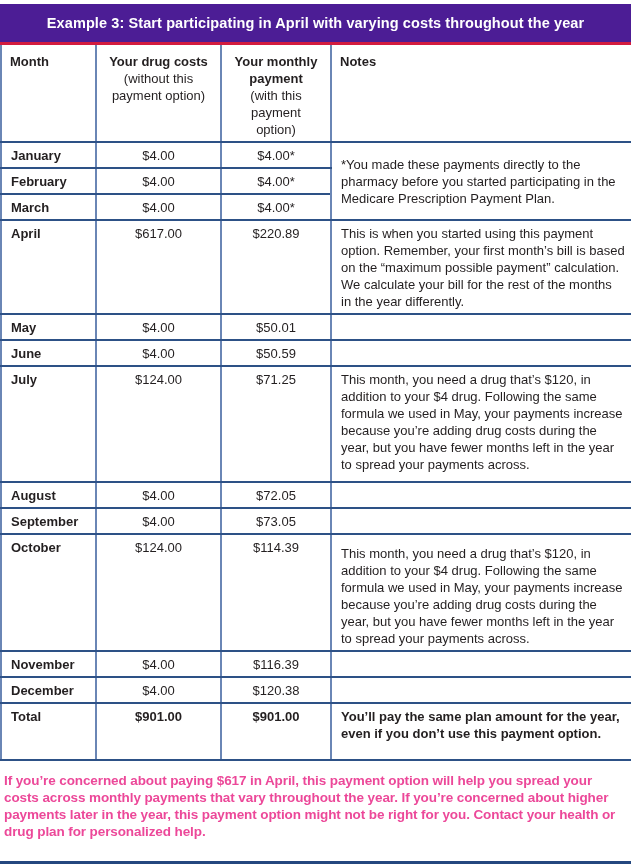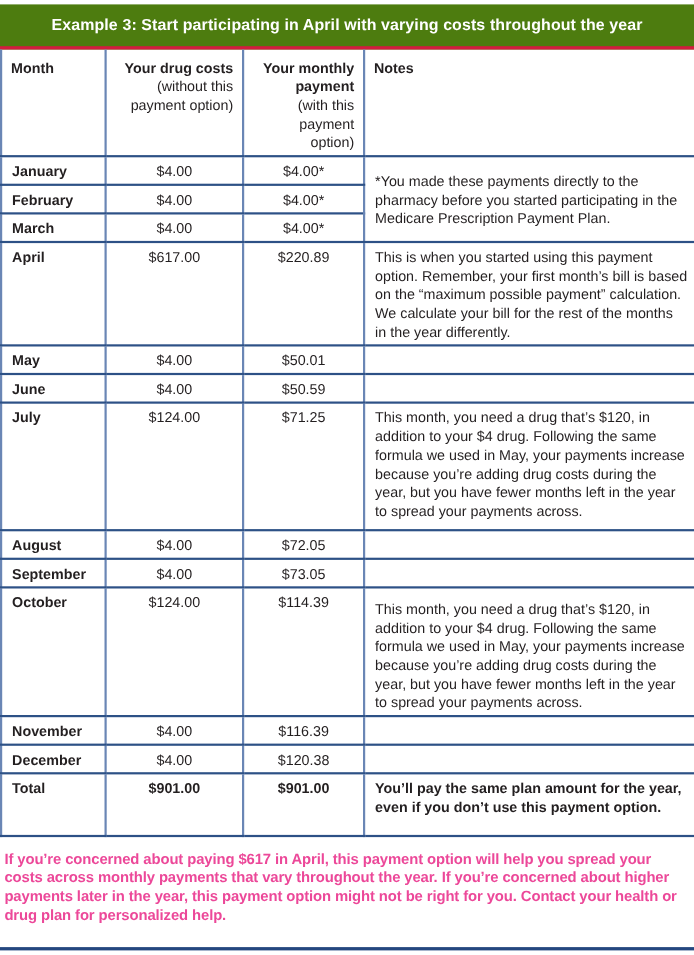--- a/index.html
+++ b/index.html
@@ -12,21 +12,21 @@
     position: relative;
     width: 631px;
     height: 868px;
     overflow: hidden;
     background: #ffffff;
   }
   
   .title-bar {
     margin-top: 4px;
     height: 38px;
-    background: #4d7c0f;
+    background: #4c1d95;
     border-bottom: 3px solid #d31c3f;
     display: flex;
     align-items: center;
     justify-content: center;
   }
   .title-bar .title-text {
     color: #ffffff;
     font-weight: bold;
     font-size: 14.5px;
     letter-spacing: 0.1px;
@@ -47,21 +47,21 @@
     vertical-align: top;
     padding: 4px 8px 3px 8px;
     line-height: 17px;
   }
   .payment-table thead th { border-top: none; }
   .col-month  { width: 95px;  }
   .col-drug   { width: 125px; }
   .col-pay    { width: 110px; }
   .col-notes  { width: 301px; }
   .payment-table th { font-weight: bold; text-align: left; padding-top: 8px; }
-  .payment-table th.center { text-align: right; }
+  .payment-table th.center { text-align: center; }
   .payment-table th .hsub { display: block; font-weight: normal; }
   .payment-table td.month { font-weight: bold; padding-left: 9px; }
   .payment-table td.val   { text-align: center; }
   .payment-table td.notes { padding-left: 9px; padding-right: 6px; }
   .payment-table td.notes-merged { vertical-align: middle; padding-left: 9px; }
   .payment-table td.notes-pad { padding-top: 10px; }
   .payment-table tr.h93  { height: 93px;  }
   .payment-table tr.h25  { height: 25px; padding-left: 23px;  }
   .payment-table tr.h102 { height: 80px; }
   .payment-table tr.h122 { height: 116px; }

